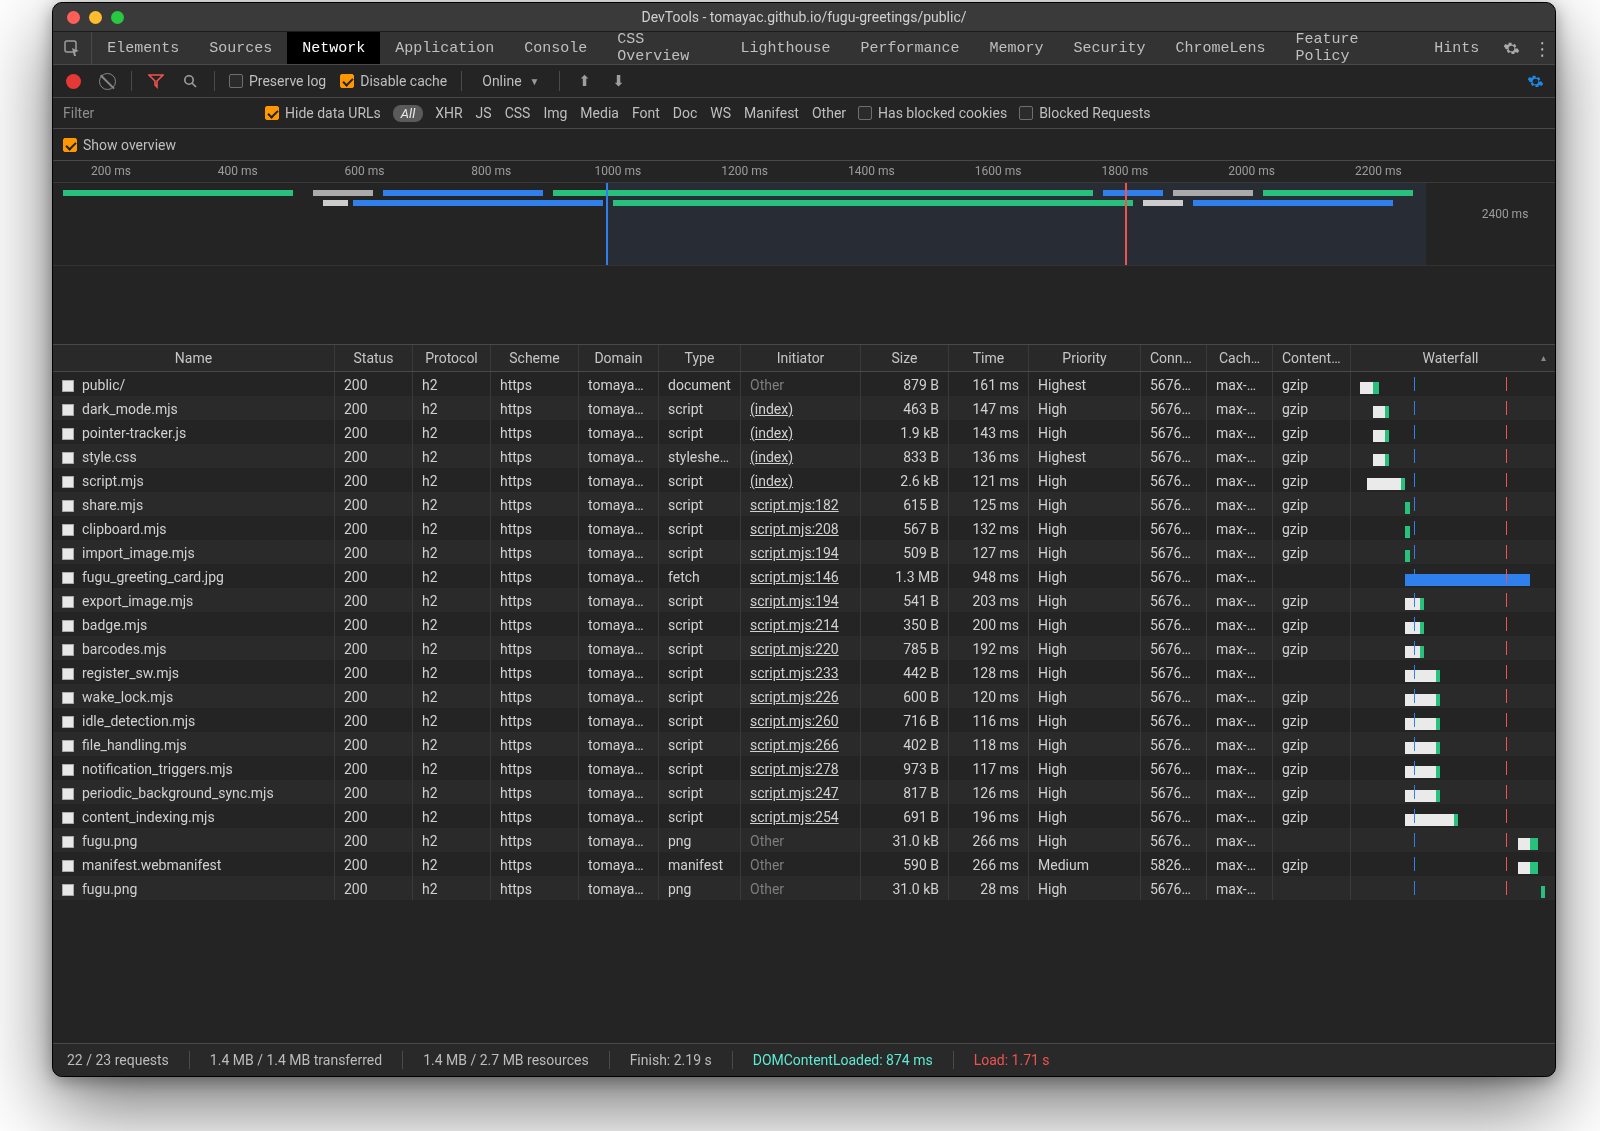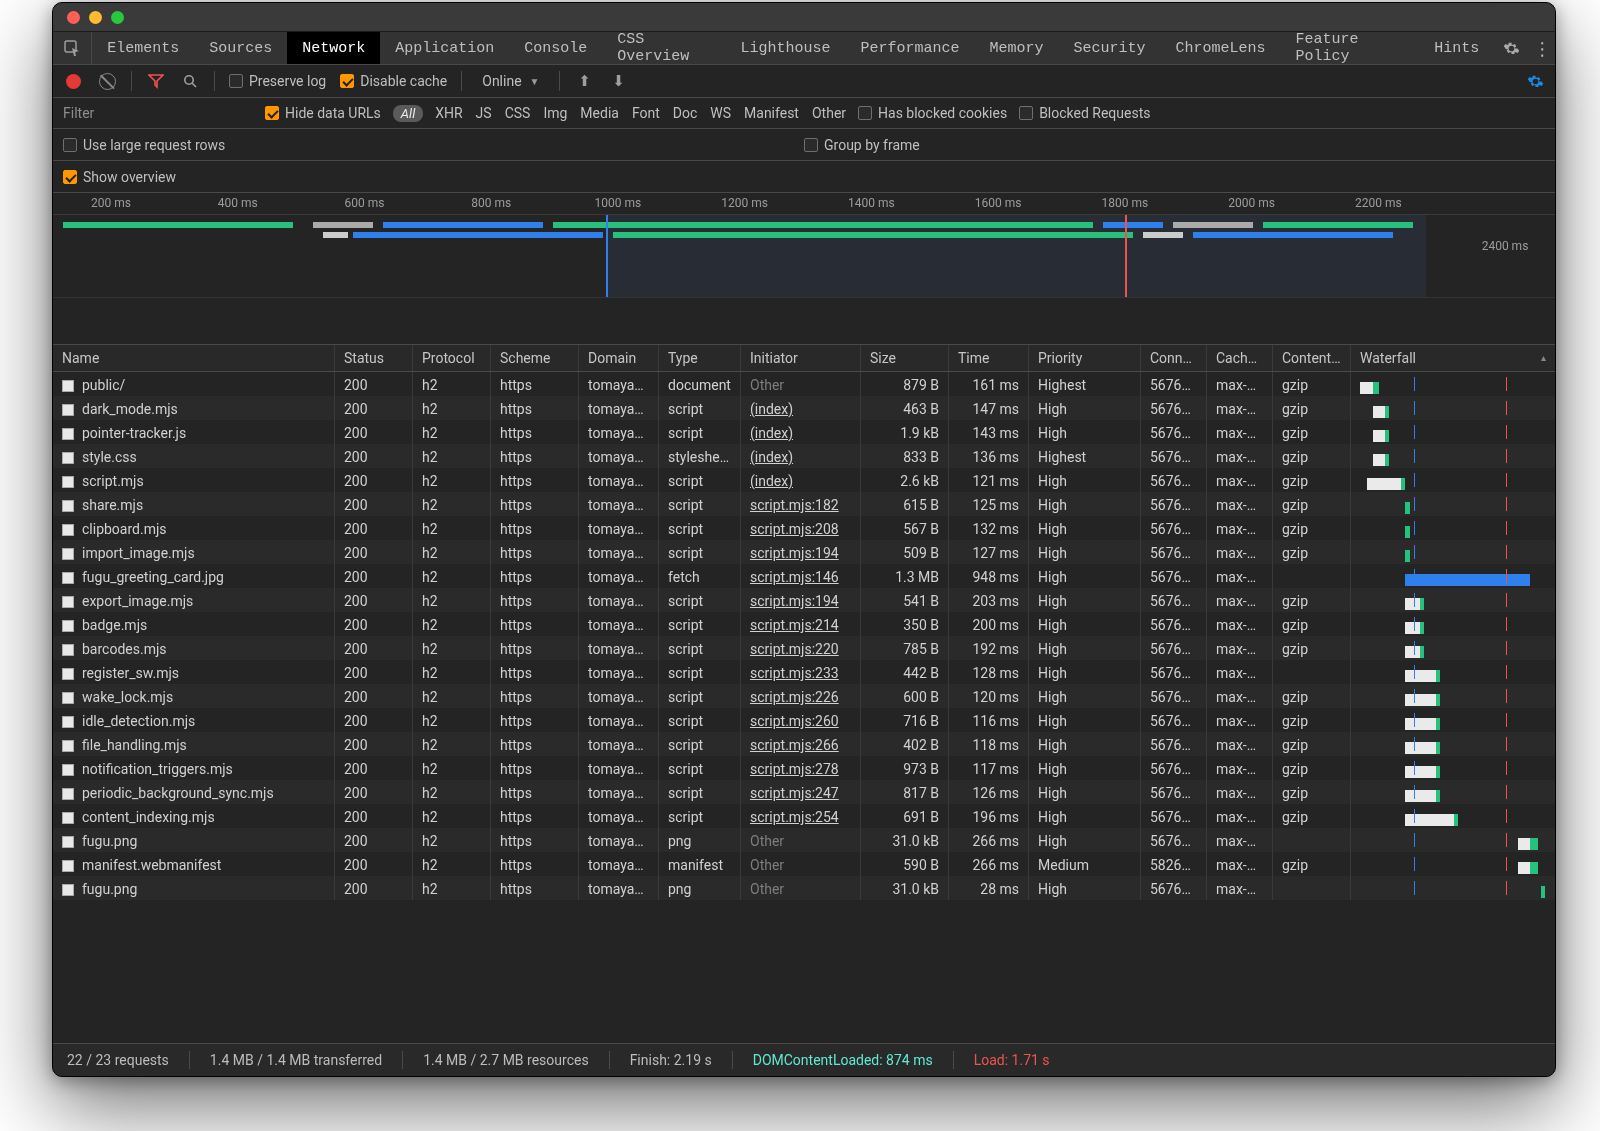--- a/index.html
+++ b/index.html
@@ -101,21 +101,21 @@
   .ov .tick { position:absolute; top:3px; transform:translateX(-50%); }
   .ov .lane1 { position:absolute; left:0; right:0; top:29px; height:6px; }
   .ov .lane2 { position:absolute; left:0; right:0; top:39px; height:6px; }
   .ov .bar { position:absolute; top:0; bottom:0; }
   .ov .vline { position:absolute; top:22px; bottom:0; width:2px; }
   .ov .hl { position:absolute; top:22px; bottom:0; background:rgba(80,140,255,.08); }
   
   .grid { position:absolute; left:0; right:0; top:341px; bottom:33px; background:#242424; overflow:hidden; }
   .ghead {
     height: 28px; display:flex; border-top:1px solid #494949; border-bottom:1px solid #494949;
-    background:#292929; font-size:14px; color:#c6c6c6;
+    background:#292929; font-size:14px; color:#c6c6c6;text-align:center;
   }
   .gh, .gc { border-right:1px solid #3a3a3a; padding:5px 9px; overflow:hidden; white-space:nowrap; text-overflow:ellipsis; }
   .gh:last-child, .gc:last-child { border-right:none; }
   .gh.sort::after { content:"▴"; float:right; color:#888; font-size:10px; padding-top:2px; }
   .gbody { position:absolute; left:0; right:0; top:28px; bottom:0; overflow:hidden; }
   .gr { height:24px; display:flex; font-size:14px; color:#d1d1d1; }
   .gr.even { background:#242424; } .gr.odd { background:#2a2a2a; }
   .fic { width:12px; height:12px; background:#e8e8e8; border:1px solid #aaa; display:inline-block; vertical-align:-2px; margin-right:8px; }
   .lnk { text-decoration: underline; color:#d1d1d1; }
   .dim { color:#7d7d7d; }
@@ -147,20 +147,21 @@
 <body>
 
 <div class="win">
 
   <div class="titlebar">
     <div class="traffic">
       <div class="dot r"></div>
       <div class="dot y"></div>
       <div class="dot g"></div>
     </div>
+    <div class="title">DevTools - tomayac.github.io/fugu-greetings/public/</div>
   </div>
 
   <div class="tabs">
     <div class="insp">
       <svg width="17" height="17" viewBox="0 0 17 17">
           <rect x="1" y="1" width="11" height="11" rx="2" fill="none" stroke="#9e9e9e" stroke-width="1.5"></rect>
           <path d="M8 8 L15 11 L11 12 L12 16 L10 16 L9 12 Z" fill="#9e9e9e"></path>
         </svg>
     </div>
     <div id="tabs-host" style="display: flex;">
@@ -240,28 +241,20 @@
         <span class="ft">WS</span>
         <span class="ft">Manifest</span>
         <span class="ft">Other</span>
       </span>
     <label class="lbl"><span class="chk"></span><span>Has blocked cookies</span></label>
     <label class="lbl"><span class="chk"></span><span>Blocked Requests</span></label>
   </div>
 
   <div class="tb3">
     <div class="col">
-        <label class="lbl"><span class="chk"></span><span>Use large request rows</span></label>
-      </div>
-    <div class="col">
-        <label class="lbl"><span class="chk"></span><span>Group by frame</span></label>
-      </div>
-  </div>
-  <div class="tb3">
-    <div class="col">
         <label class="lbl"><span class="chk on"></span><span>Show overview</span></label>
       </div>
   </div>
 
 
   <div class="ov">
     <div class="ruler" id="ruler-host">
         <div class="tick" style="left: 58px;">200 ms</div>
         <div class="tick" style="left: 184.727px;">400 ms</div>
         <div class="tick" style="left: 311.455px;">600 ms</div>

